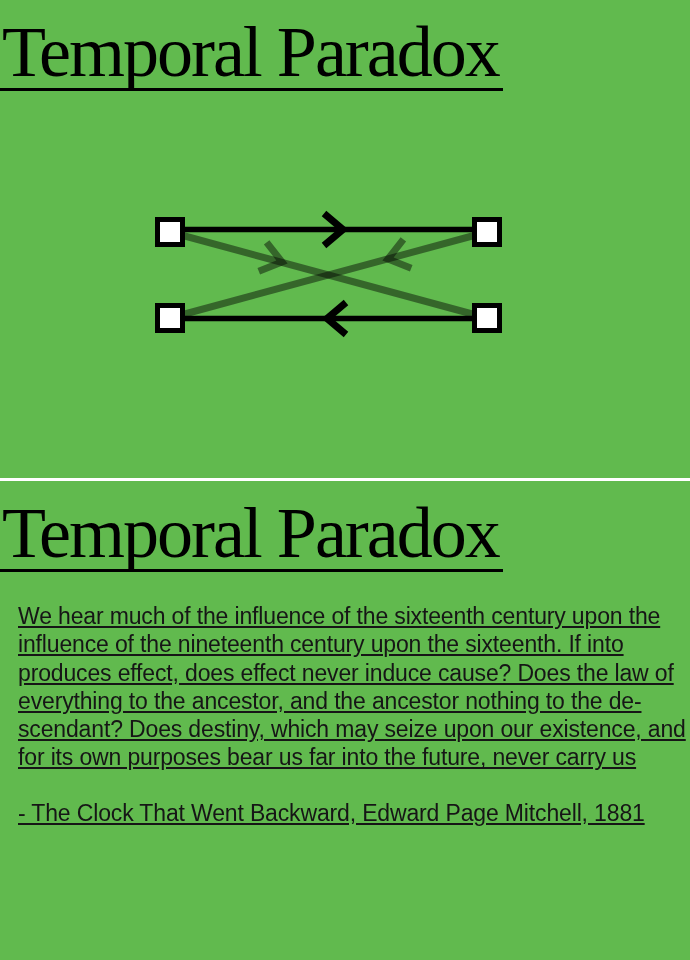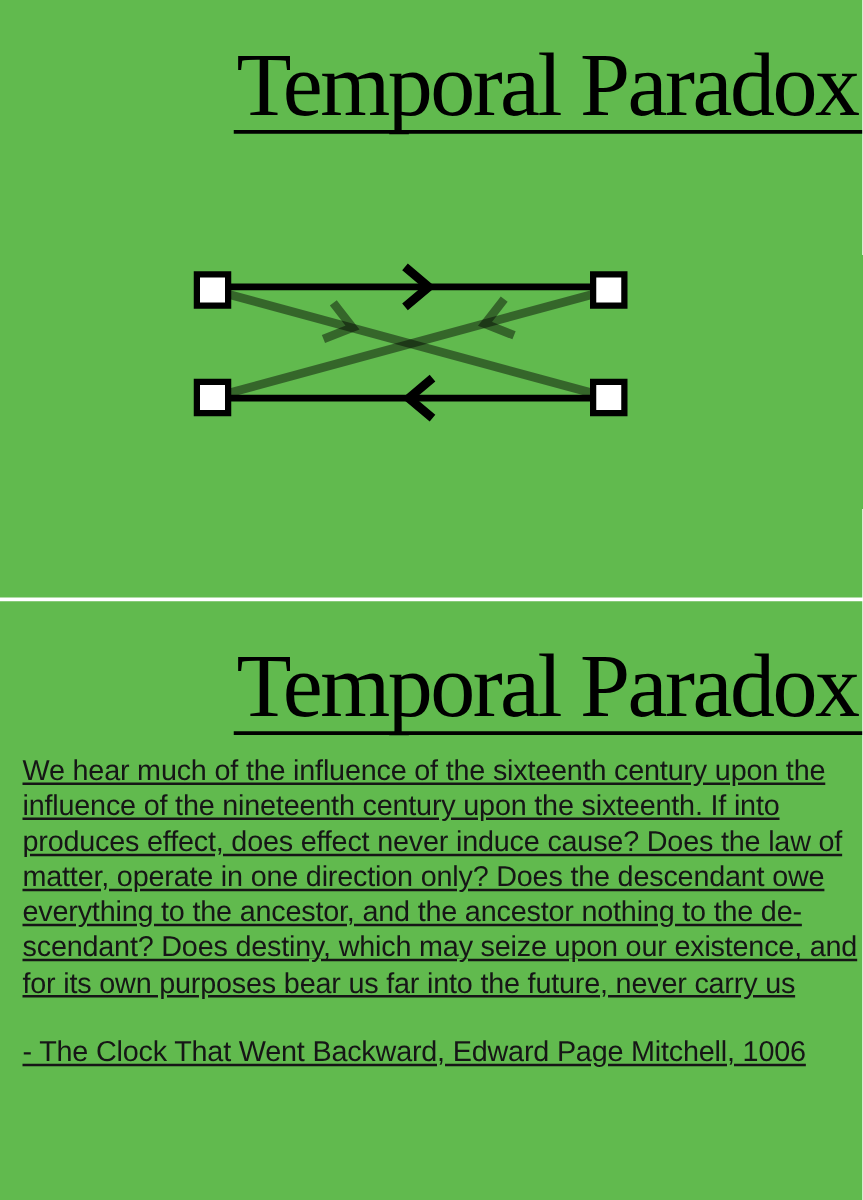--- a/index.html
+++ b/index.html
@@ -16,22 +16,22 @@
     overflow:hidden;
   }
   .panel-top { height:478px; }
   .panel-bottom { height:479px; }
   .divider {
     width:690px; height:3px;
     background:#ffffff;
   }
   .title-wrap {
     position:absolute;
-    top:16px; left:0; right:0;
-    text-align:right;
+    top:0; left:0; right:0;
+    text-align:left;
   }
   .title {
     display:inline-block;
     margin:16px 0 0 0;
     font-family:"Liberation Serif","DejaVu Serif",serif;
     font-weight:normal;
     font-size:72px;
     line-height:1;
     letter-spacing:-2px;
     color:#000000;
@@ -98,19 +98,18 @@
 <div class="divider"></div>
 
 <div class="panel panel-bottom">
   <div class="title-wrap">
     <h1 class="title">Temporal Paradox</h1>
   </div>
   <div class="body-text">
     <div class="body-line">We hear much of the influence of the sixteenth century upon the</div>
     <div class="body-line">influence of the nineteenth century upon the sixteenth. If into</div>
     <div class="body-line">produces effect, does effect never induce cause? Does the law of</div>
-    <div class="body-line">matter, operate in one direction only? Does the descendant owe</div>
     <div class="body-line">everything to the ancestor, and the ancestor nothing to the de-</div>
     <div class="body-line">scendant? Does destiny, which may seize upon our existence, and</div>
     <div class="body-line">for its own purposes bear us far into the future, never carry us</div>
-    <div class="attribution">- The Clock That Went Backward, Edward Page Mitchell, 1006</div>
+    <div class="attribution">- The Clock That Went Backward, Edward Page Mitchell, 1881</div>
   </div>
 </div>
 
 </body></html>

